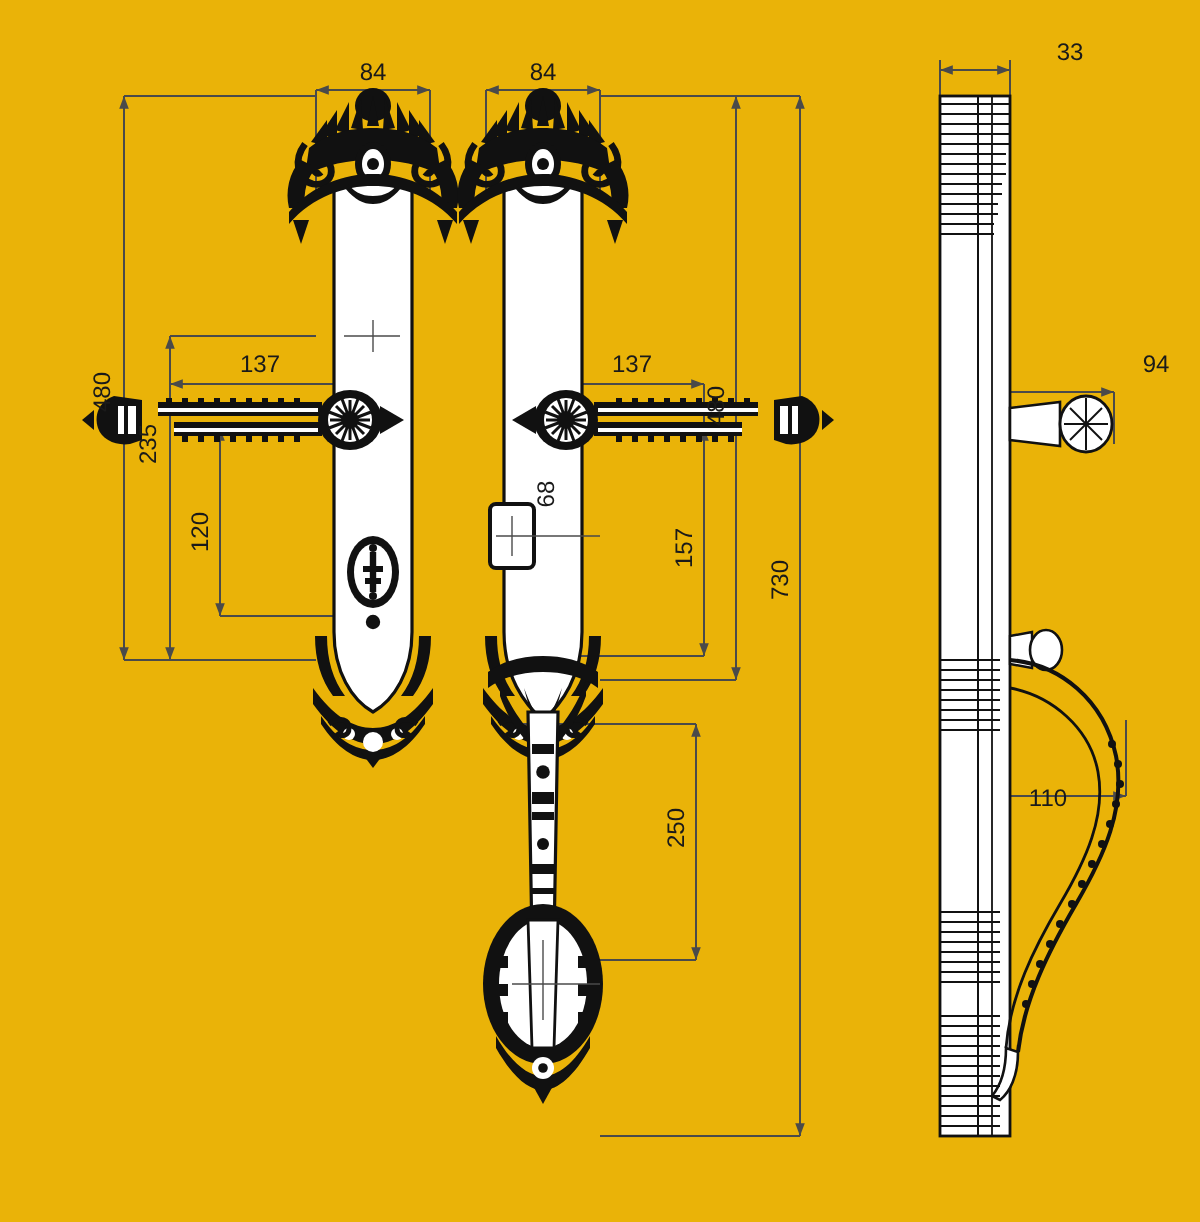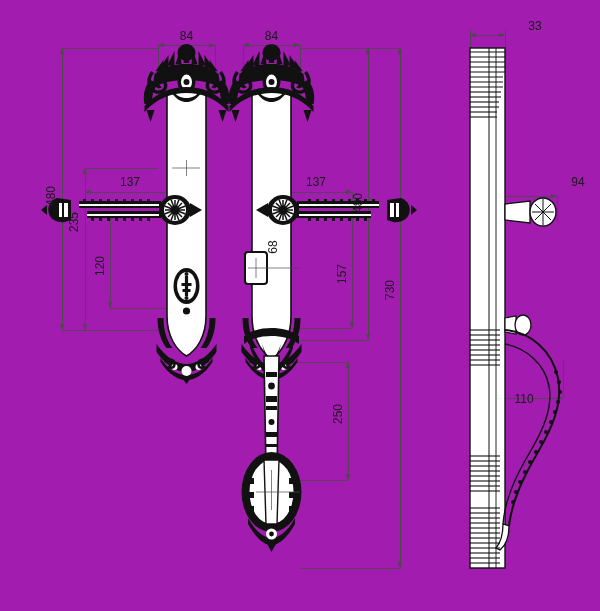--- a/index.html
+++ b/index.html
@@ -1,18 +1,18 @@
 <!DOCTYPE html>
 <html><head>
 <meta charset="utf-8">
 <title>Door Handle Technical Drawing</title>
 <style>
   html,body{margin:0;padding:0;background:#ffffff;}
   body{width:600px;height:611px;font-family:"Liberation Sans",sans-serif;overflow:hidden;}
-  #stage{position:relative;width:600px;height:611px;background:#a21caf;}
+  #stage{position:relative;width:600px;height:611px;background:#eab308;}
   svg#dwg{position:absolute;left:0;top:0;width:600px;height:611px;display:block;}
   .dimtxt{font-family:"Liberation Sans",sans-serif;font-size:12px;fill:#1a1a1a;}
 </style>
 </head>
 <body>
 
 <div id="stage">
 
 <svg id="dwg" viewBox="0 0 600 611" xmlns="http://www.w3.org/2000/svg">
 

